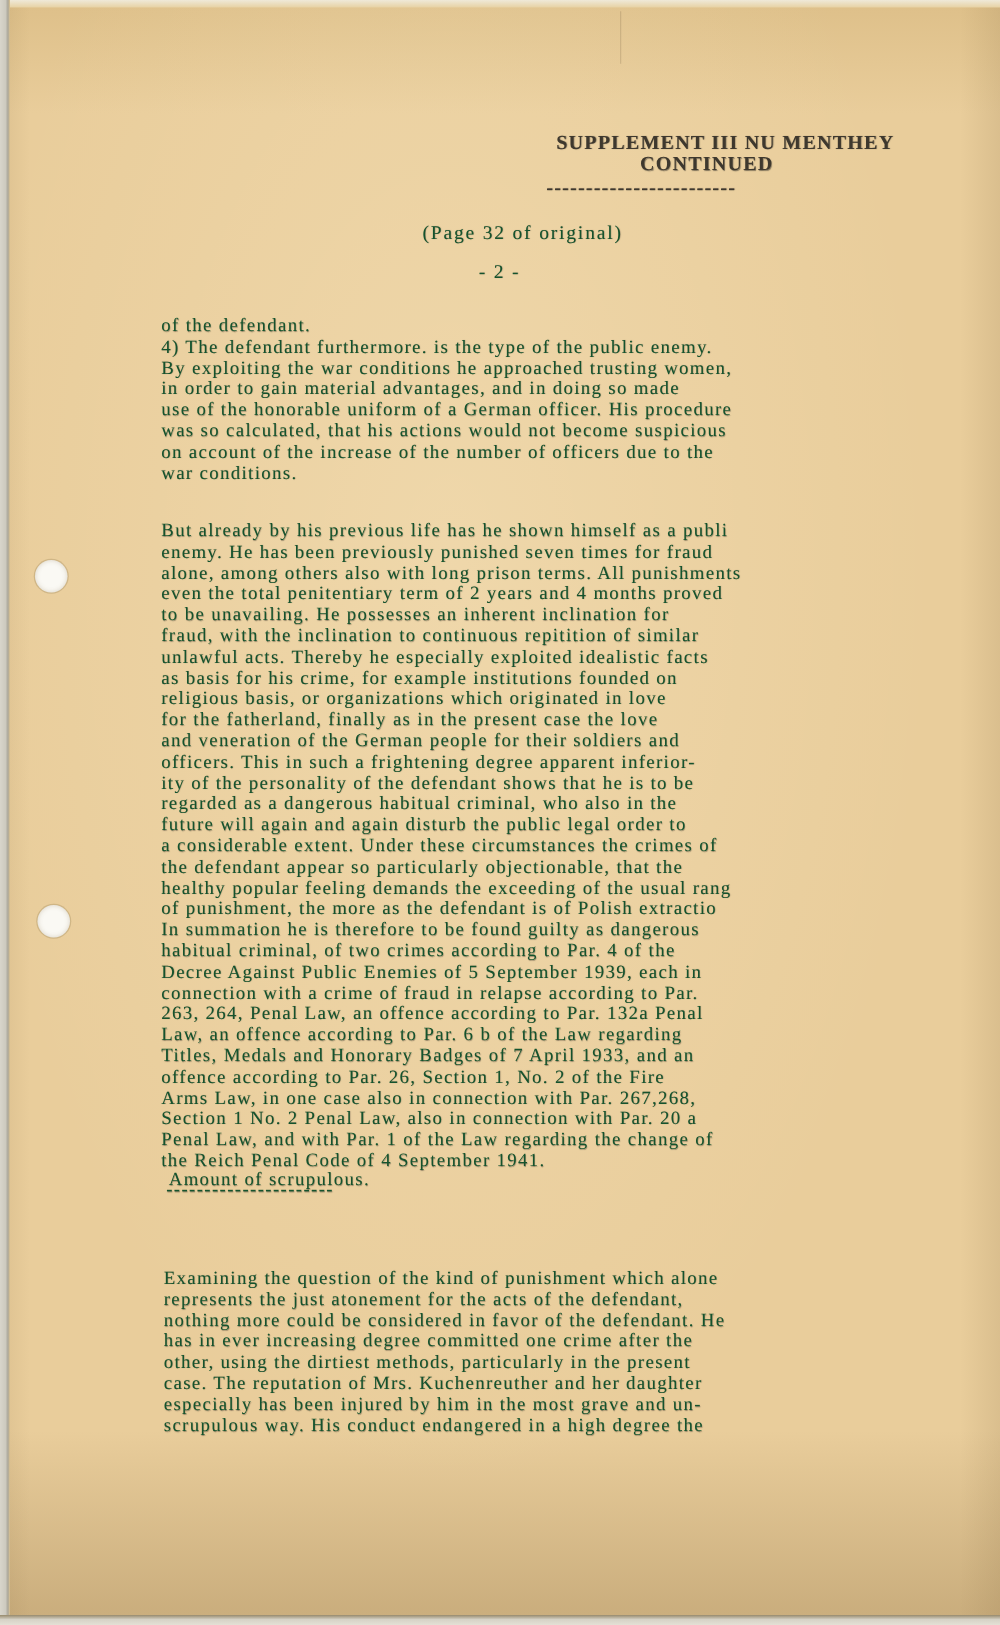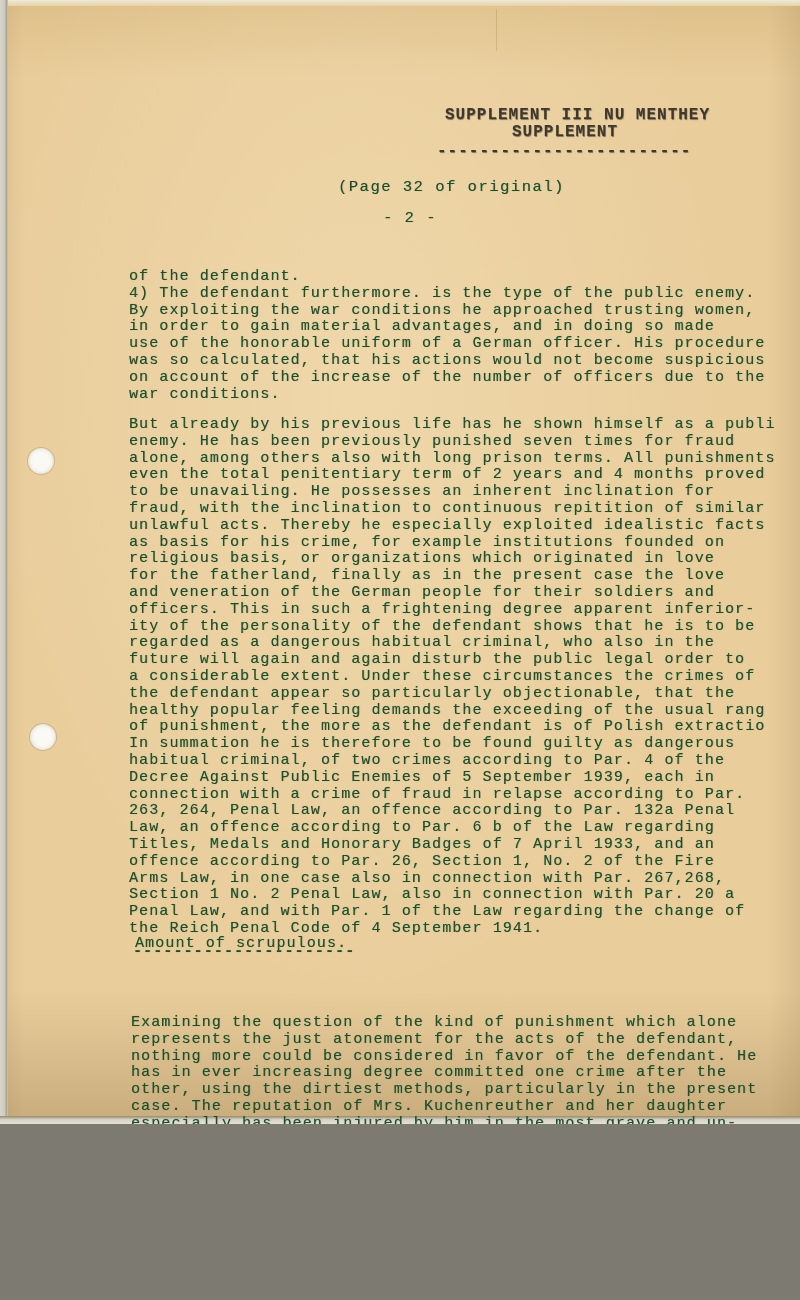--- a/index.html
+++ b/index.html
@@ -1,21 +1,21 @@
 <!DOCTYPE html>
 <html><head>
 <meta charset="utf-8">
 <style>
   html,body{margin:0;padding:0;background:#7d7a72;}
   #scan{
     position:relative;
-    width:800px;height:1124px;
+    width:800px;height:1300px;
     overflow:hidden;
     background:#e9cd9b;
-    font-family:Liberation Mono, monospace;
+    font-family:Liberation Serif, serif;
   }
   #paper{
     position:absolute;inset:0;
     background:
       radial-gradient(ellipse at 45% 35%, rgba(255,242,210,0.28), rgba(255,242,210,0) 62%),
       linear-gradient(270deg, rgba(110,85,45,0.12), rgba(110,85,45,0) 4%),
       linear-gradient(90deg, rgba(110,85,45,0.10), rgba(110,85,45,0) 3%),
       linear-gradient(180deg, rgba(195,160,95,0.30) 0%, rgba(195,160,95,0) 7%, rgba(195,160,95,0) 88%, rgba(125,95,50,0.28) 99%),
       #e9cd9b;
   }
@@ -48,21 +48,21 @@
     font-size:16px;
     letter-spacing:1.0px;
     filter:blur(0.45px);
     text-shadow:0.5px 0.5px 0.8px rgba(62,56,46,0.6);
   }
   #stamp-line1{left:445px;top:107px;}
   #stamp-line2{left:512px;top:124px;}
   #stamp-underline{left:437px;top:143px;}
   #page-reference{left:338px;top:179px;font-size:15.5px;letter-spacing:1.5px;}
   #page-number{left:383px;top:210px;font-size:15.5px;letter-spacing:1.5px;}
-  #paragraph-1{left:129px;top:253px;margin-top:16px;}
+  #paragraph-1{left:129px;top:253px;}
   #paragraph-2{left:129px;top:417px;}
   #section-heading{left:135px;top:936px;}
   #heading-underline{left:133px;top:944px;font-weight:bold;}
   #paragraph-3{left:131px;top:1015px;}
 </style>
 </head>
 <body>
 
 <div id="scan">
   <div id="paper"></div>
@@ -70,21 +70,21 @@
   <div class="edge-top"></div>
   <div class="edge-left"></div>
   <div class="edge-bottom"></div>
 
   <div class="hole" id="hole-top"></div>
   <div class="hole" id="hole-bottom"></div>
 
   <div class="crease"></div>
 
   <div class="type stamp" id="stamp-line1">SUPPLEMENT III NU MENTHEY</div>
-  <div class="type stamp" id="stamp-line2">SUPPLEMENT</div>
+  <div class="type stamp" id="stamp-line2">CONTINUED</div>
   <div class="type stamp" id="stamp-underline">------------------------</div>
 
   <div class="type" id="page-reference">(Page 32 of original)</div>
   <div class="type" id="page-number">- 2 -</div>
 
   <div class="type" id="paragraph-1">of the defendant.
 4) The defendant furthermore. is the type of the public enemy.
 By exploiting the war conditions he approached trusting women,
 in order to gain material advantages, and in doing so made
 use of the honorable uniform of a German officer. His procedure

